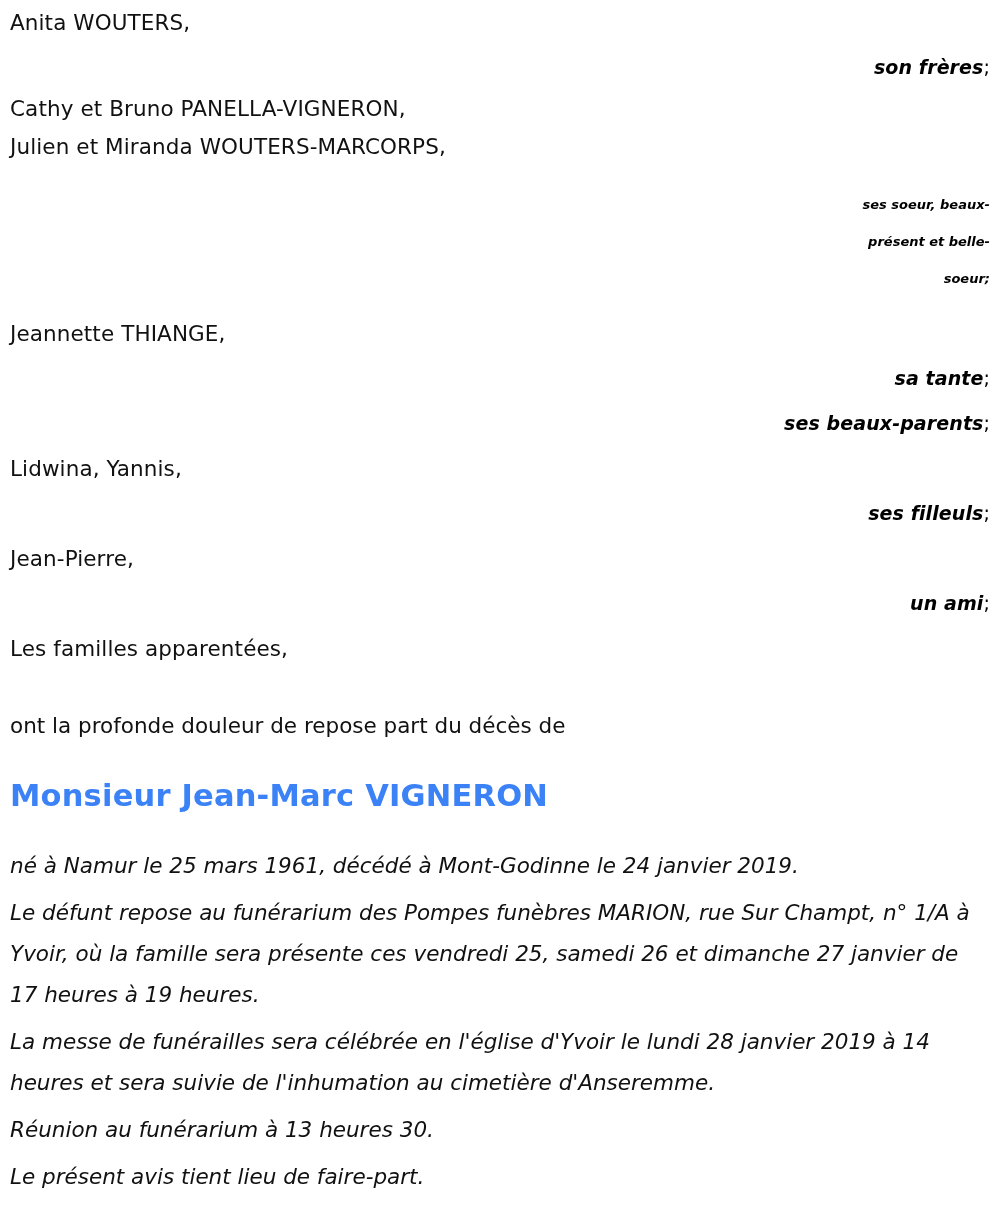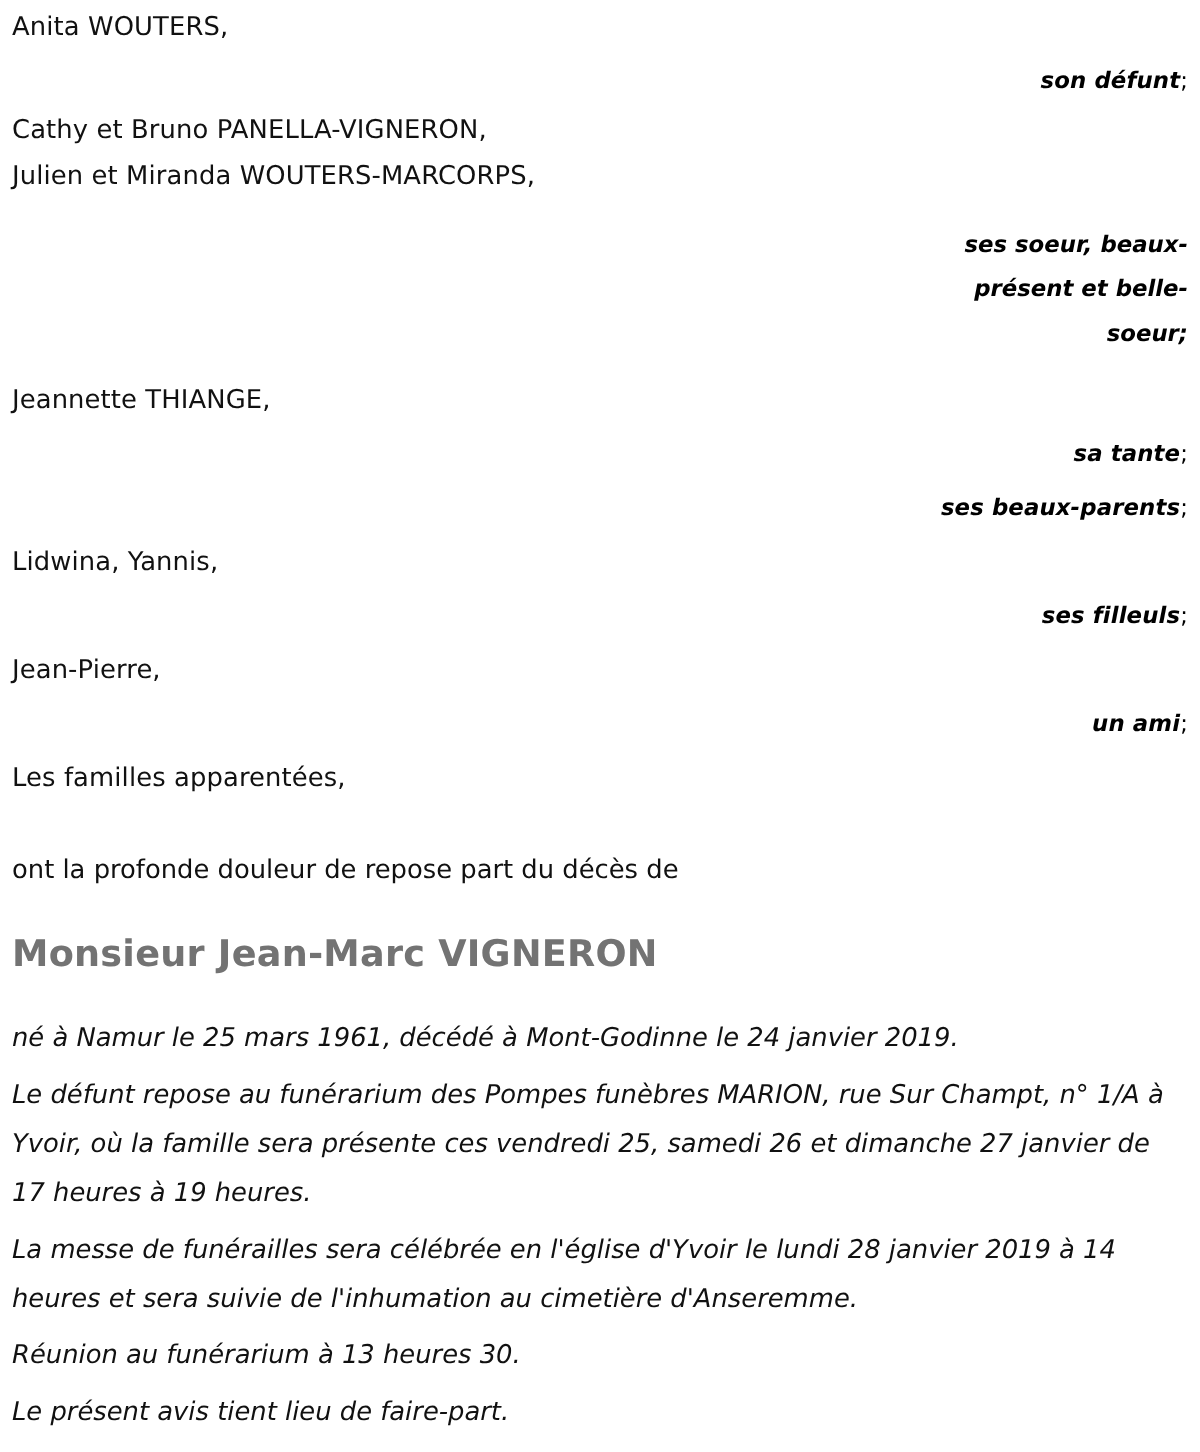--- a/index.html
+++ b/index.html
@@ -54,21 +54,21 @@
     letter-spacing: 0.1px;
     color: #000000;
   }
   .rel-line .semi {
     font-weight: normal;
     font-style: normal;
     font-size: 19px;
   }
   .rel-multiline {
     text-align: right;
-    font-size: 19px;
+    font-size: 13px;
     line-height: 37px;
     font-weight: bold;
     font-style: italic;
     color: #000000;
     width: 260px;
     margin-left: auto;
   }
   .spacer-14 { height: 14px; }
   .spacer-20 { height: 20px; }
   .spacer-26 { height: 26px; }
@@ -80,21 +80,21 @@
     font-size: 21.5px;
     line-height: 42px;
     color: #111111;
   }
   .deceased-name {
     padding: 0 10px;
     font-size: 30.5px;
     font-weight: bold;
     line-height: 46px;
     letter-spacing: 0.2px;
-    color: #737373;
+    color: #3b82f6;
   }
 
   
   .body-block {
     padding: 0 10px;
   }
   .para {
     font-size: 21.5px;
     line-height: 41px;
     color: #111111;
@@ -109,21 +109,21 @@
 </style>
 </head>
 <body>
 
 <div class="page">
 
   <div class="family-block">
 
     <div class="fam-row">
       <div class="name-line">Anita WOUTERS,</div>
-      <div class="rel-line"><span>son défunt</span><span class="semi">;</span></div>
+      <div class="rel-line"><span>son frères</span><span class="semi">;</span></div>
     </div>
 
     <div class="fam-row">
       <div class="name-line tight">Cathy et Bruno PANELLA-VIGNERON,</div>
       <div class="name-line tight">Julien et Miranda WOUTERS-MARCORPS,</div>
       <div class="spacer-20"></div>
       <div class="rel-multiline">
         <div>ses soeur, beaux-</div>
         <div>présent et belle-</div>
         <div><span>soeur</span><span class="semi">;</span></div>

